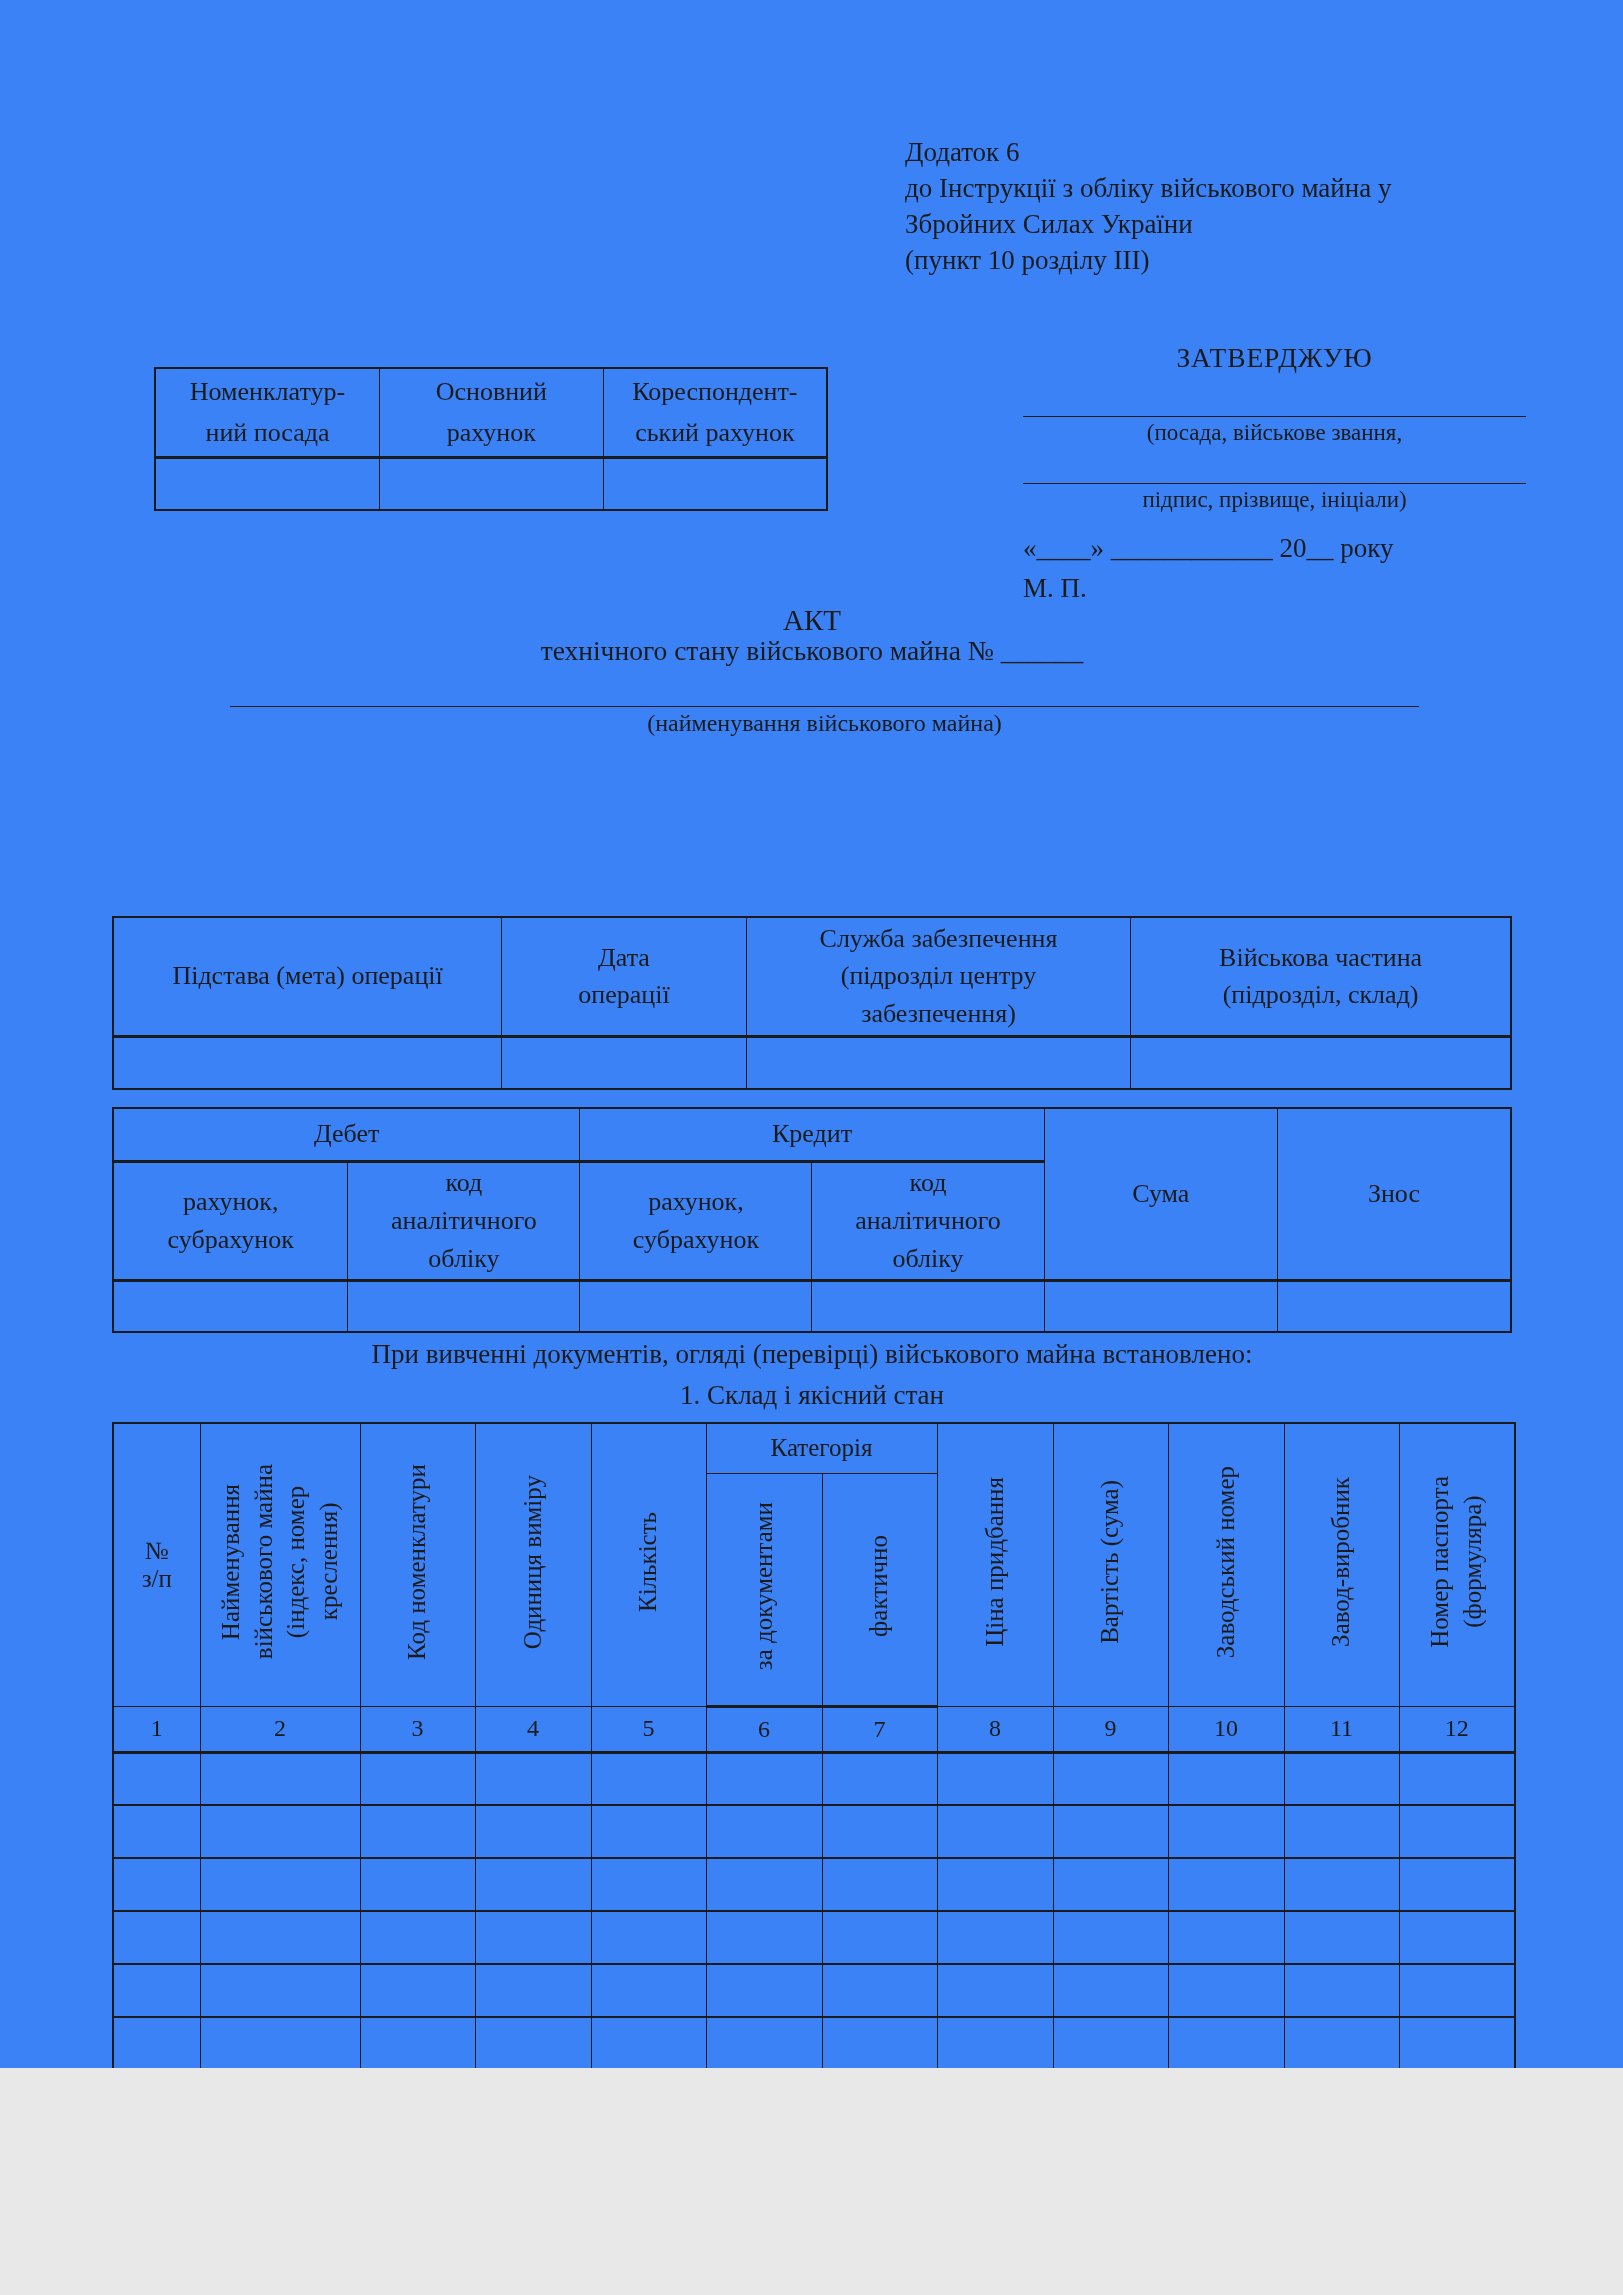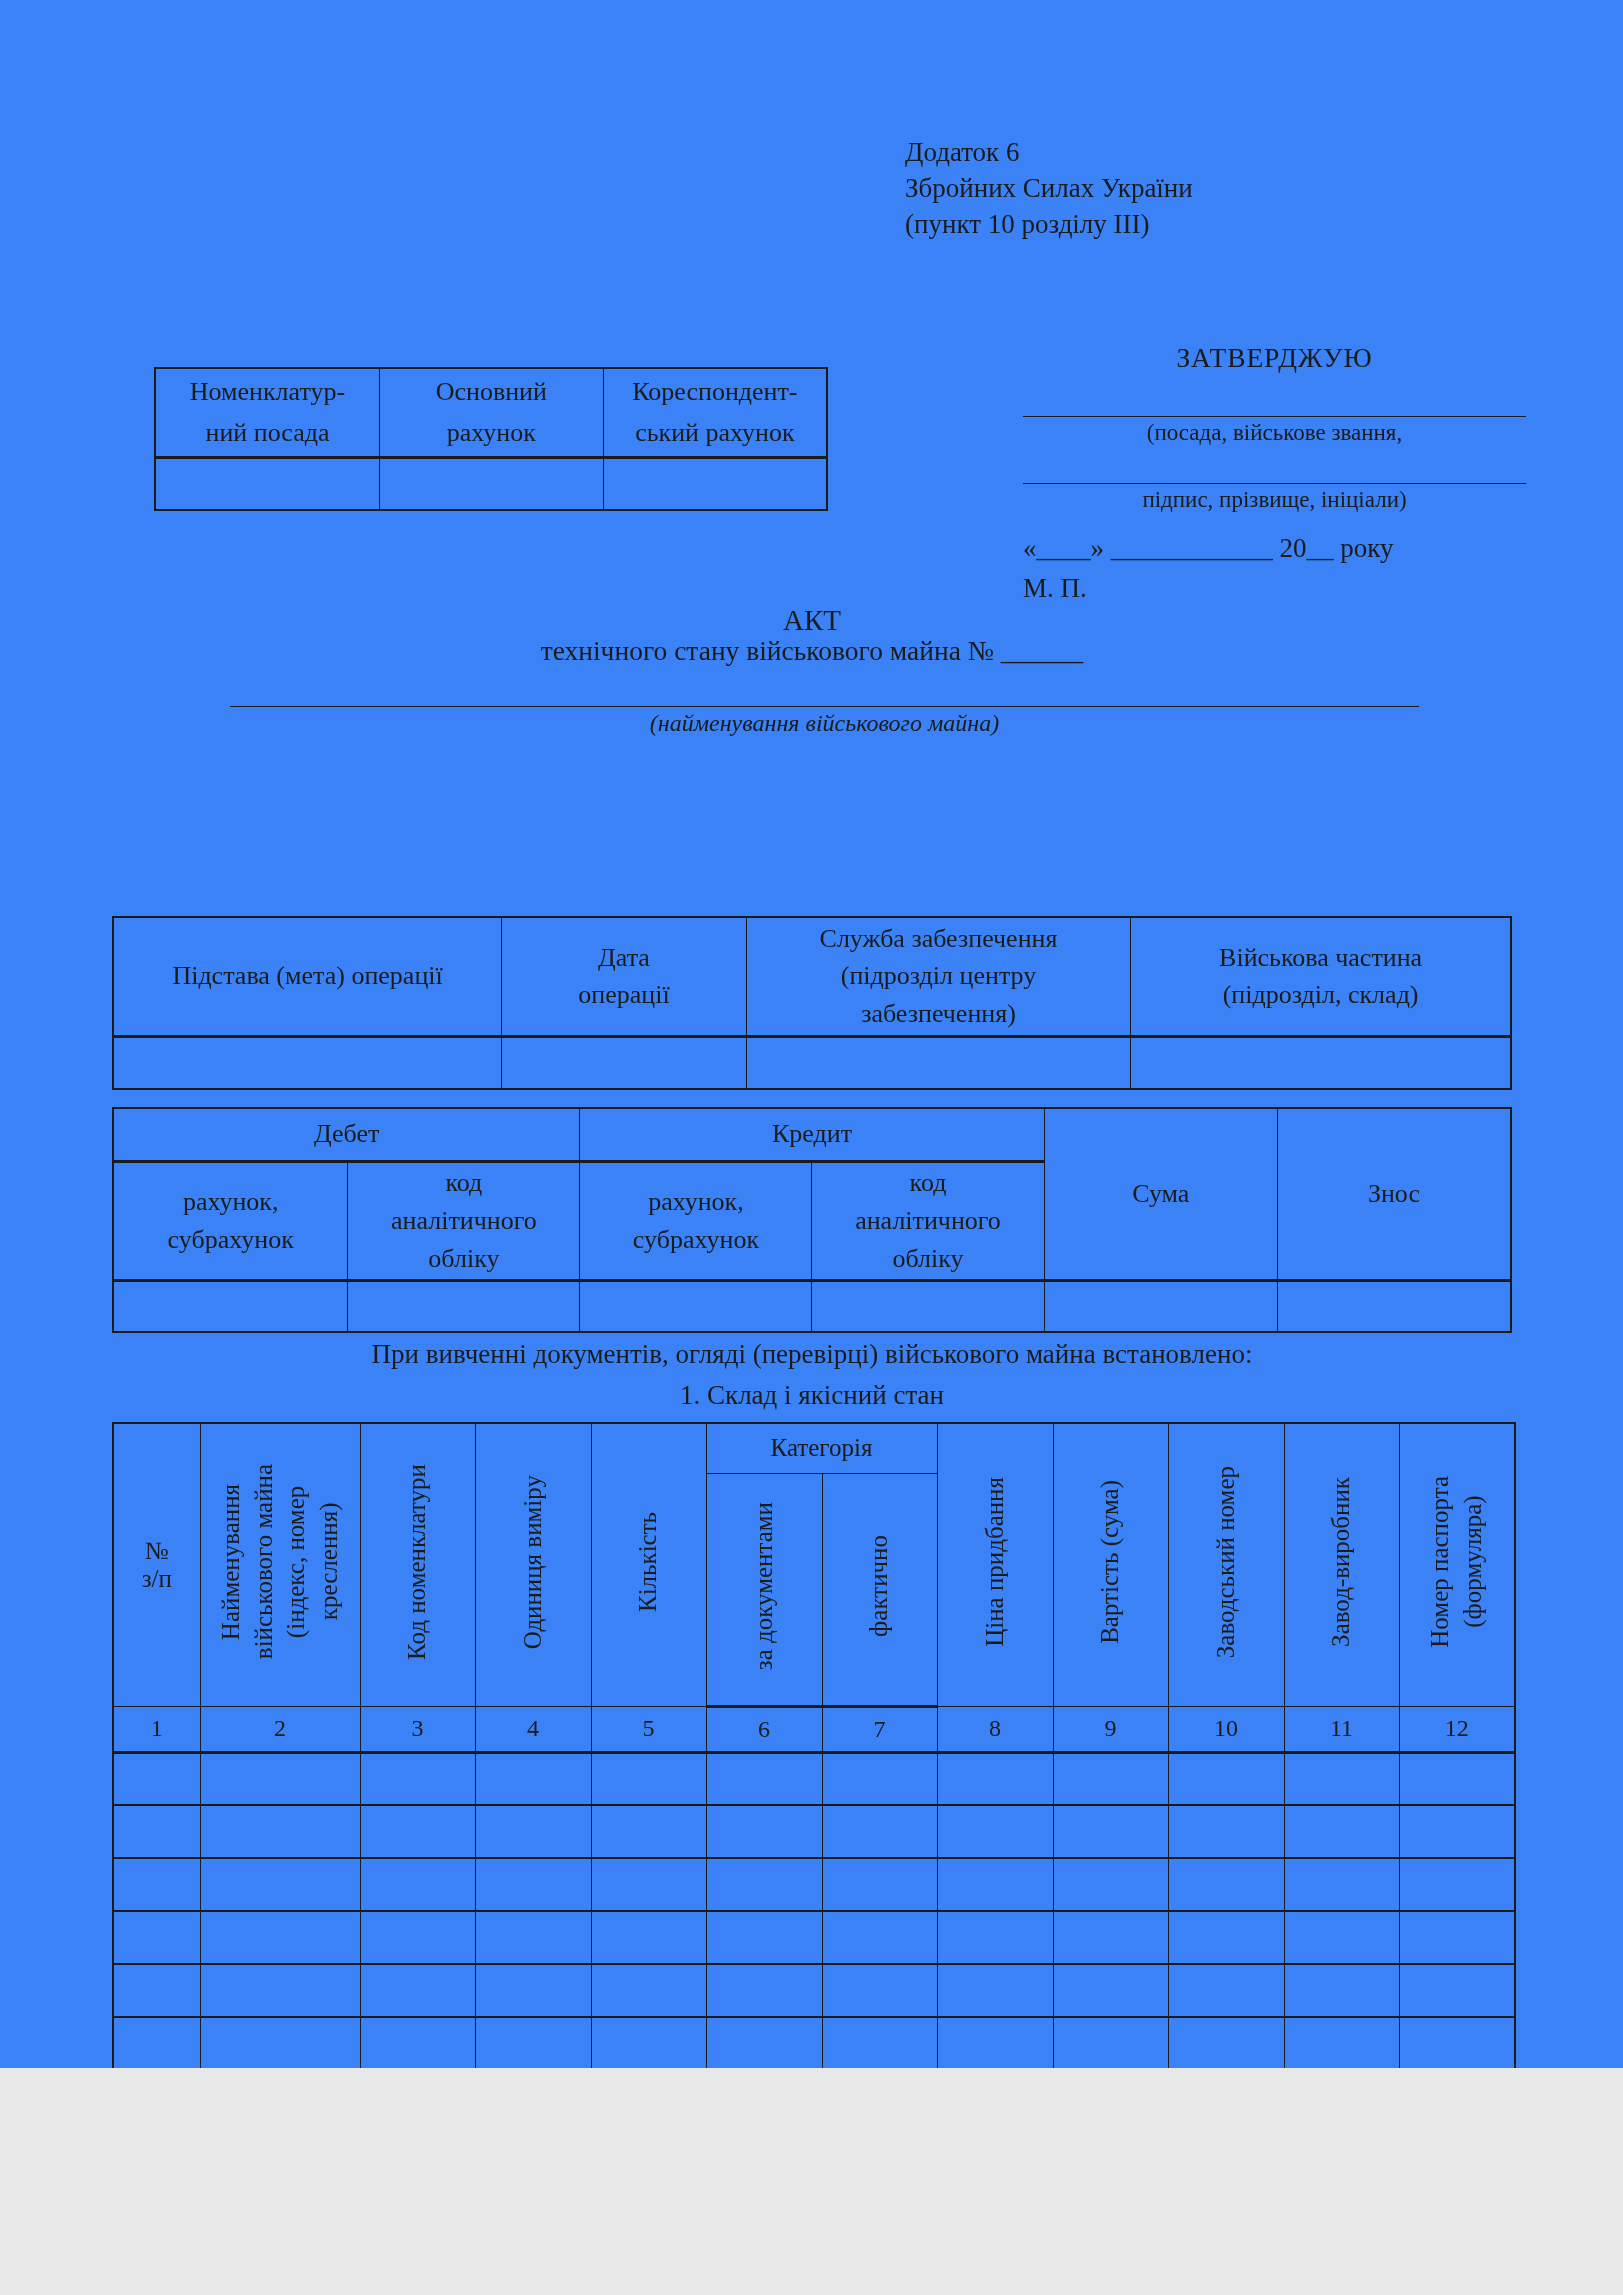--- a/index.html
+++ b/index.html
@@ -37,21 +37,21 @@
   .sig-line{border-bottom:1.8px solid #1b1b1b;height:42px;}
   .sig-line.second{height:37px;}
   .sig-caption{text-align:center;font-size:23px;padding-top:2.8px;}
   .date-line{font-size:27px;margin-top:20px;}
   .seal{font-size:27px;margin-top:9.2px;}
 
   
   .title1{left:112px;top:604px;width:1400px;font-size:29px;text-align:center;}
   .title2{left:112px;top:635px;width:1400px;font-size:27.5px;text-align:center;}
   .name-underline{left:230px;top:667px;width:1189px;height:39px;border-bottom:1.8px solid #1b1b1b;}
-  .name-caption{left:230px;top:710px;width:1189px;font-size:24px;text-align:center;font-style:italic;}
+  .name-caption{left:230px;top:710px;width:1189px;font-size:24px;text-align:center;}
 
   
   .doc-table{left:112px;top:755px;width:1400px;font-size:26px;}
   .doc-table tr.hdr{height:86px;}
   .doc-table tr.hdr th{line-height:1.5;}
   .doc-table tr.body{height:50px;}
 
   
   .op-table{left:112px;top:916px;width:1400px;font-size:26px;}
   .op-table tr.hdr{height:112px;}
@@ -86,20 +86,21 @@
     line-height:1.3;
   }
 </style>
 </head>
 <body>
 
 <div class="page">
 
   <div class="abs note">
     <div>Додаток 6</div>
+    <div>до Інструкції з обліку військового майна у</div>
     <div>Збройних Силах України</div>
     <div>(пункт 10 розділу ІІІ)</div>
   </div>
 
   <table class="abs frm account-table">
     <colgroup>
         <col style="width:33.4%">
         <col style="width:33.3%">
         <col style="width:33.3%">
       </colgroup>

